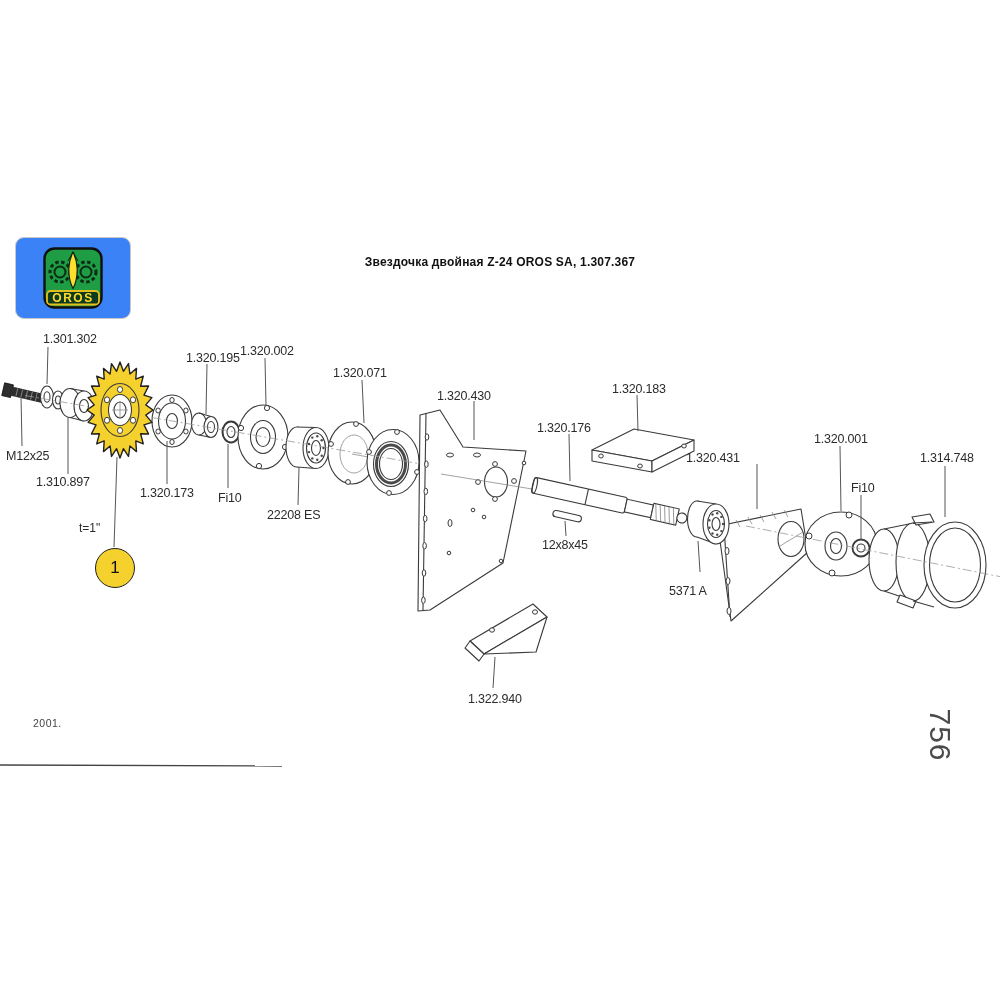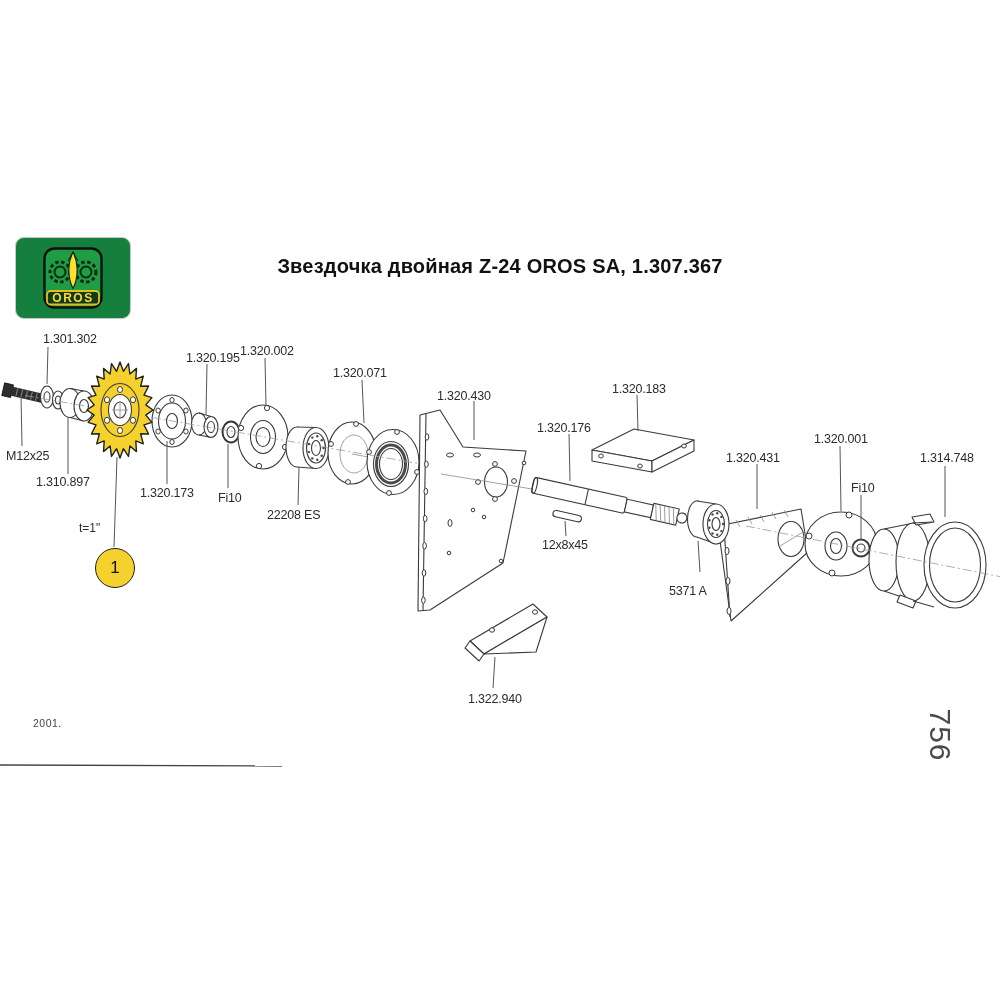--- a/index.html
+++ b/index.html
@@ -1,21 +1,21 @@
 <!DOCTYPE html>
 <html style="--hl: #F5D12E;"><head>
 <meta charset="utf-8">
 <style>
   html,body{margin:0;padding:0;background:#fff;}
   .page{position:relative;width:1000px;height:1000px;background:#fff;overflow:hidden;
         font-family:"Liberation Sans",sans-serif;}
-  .logo-card{position:absolute;left:15px;top:237px;width:114px;height:80px;background:#15803d;
+  .logo-card{position:absolute;left:15px;top:237px;width:114px;height:80px;background:#3b82f6;
              border:1px solid #c9c9c9;border-radius:9px;display:flex;align-items:center;justify-content:center;}
   .title{position:absolute;left:0;top:255px;width:1000px;text-align:center;margin:0;
-         font-size:20px;font-weight:bold;color:#111;letter-spacing:.2px;}
+         font-size:12px;font-weight:bold;color:#111;letter-spacing:.2px;}
   .diagram-svg{position:absolute;left:0;top:0;width:1000px;height:1000px;}
   .plabel{position:absolute;font-size:12.5px;color:#2b2b2b;white-space:nowrap;letter-spacing:-0.2px;}
   .tnote{position:absolute;left:79px;top:521px;font-size:12px;color:#2b2b2b;}
   .callout{position:absolute;left:95px;top:548px;width:38px;height:38px;border-radius:50%;
            background:var(--hl,#F5D12E);border:1.8px solid #222;display:flex;align-items:center;
            justify-content:center;font-size:17px;color:#111;}
   .year{position:absolute;left:33px;top:717px;font-size:10.5px;color:#444;letter-spacing:.5px;text-align:center;}
   .pagenum{position:absolute;left:905px;top:699px;width:70px;height:72px;display:flex;align-items:center;
            justify-content:center;transform:rotate(90deg);font-size:30px;color:#4a4a4a;letter-spacing:1px;}
   
@@ -326,21 +326,21 @@
   <div class="plabel" style="left:218px;top:491px">Fi10</div>
   <div class="plabel" style="left:186px;top:351px">1.320.195</div>
   <div class="plabel" style="left:240px;top:344px">1.320.002</div>
   <div class="plabel" style="left:267px;top:508px">22208 ES</div>
   <div class="plabel" style="left:333px;top:366px">1.320.071</div>
   <div class="plabel" style="left:437px;top:389px">1.320.430</div>
   <div class="plabel" style="left:537px;top:421px">1.320.176</div>
   <div class="plabel" style="left:542px;top:538px">12x8x45</div>
   <div class="plabel" style="left:612px;top:382px">1.320.183</div>
   <div class="plabel" style="left:669px;top:584px">5371 A</div>
-  <div class="plabel" style="left:726px;top:451px">1.320.431</div>
+  <div class="plabel" style="left:686px;top:451px">1.320.431</div>
   <div class="plabel" style="left:814px;top:432px">1.320.001</div>
   <div class="plabel" style="left:851px;top:481px">Fi10</div>
   <div class="plabel" style="left:920px;top:451px">1.314.748</div>
   <div class="plabel" style="left:468px;top:692px">1.322.940</div>
 
   <div class="tnote">t=1"</div>
 
   <div class="callout">
     <span>1</span>
   </div>

